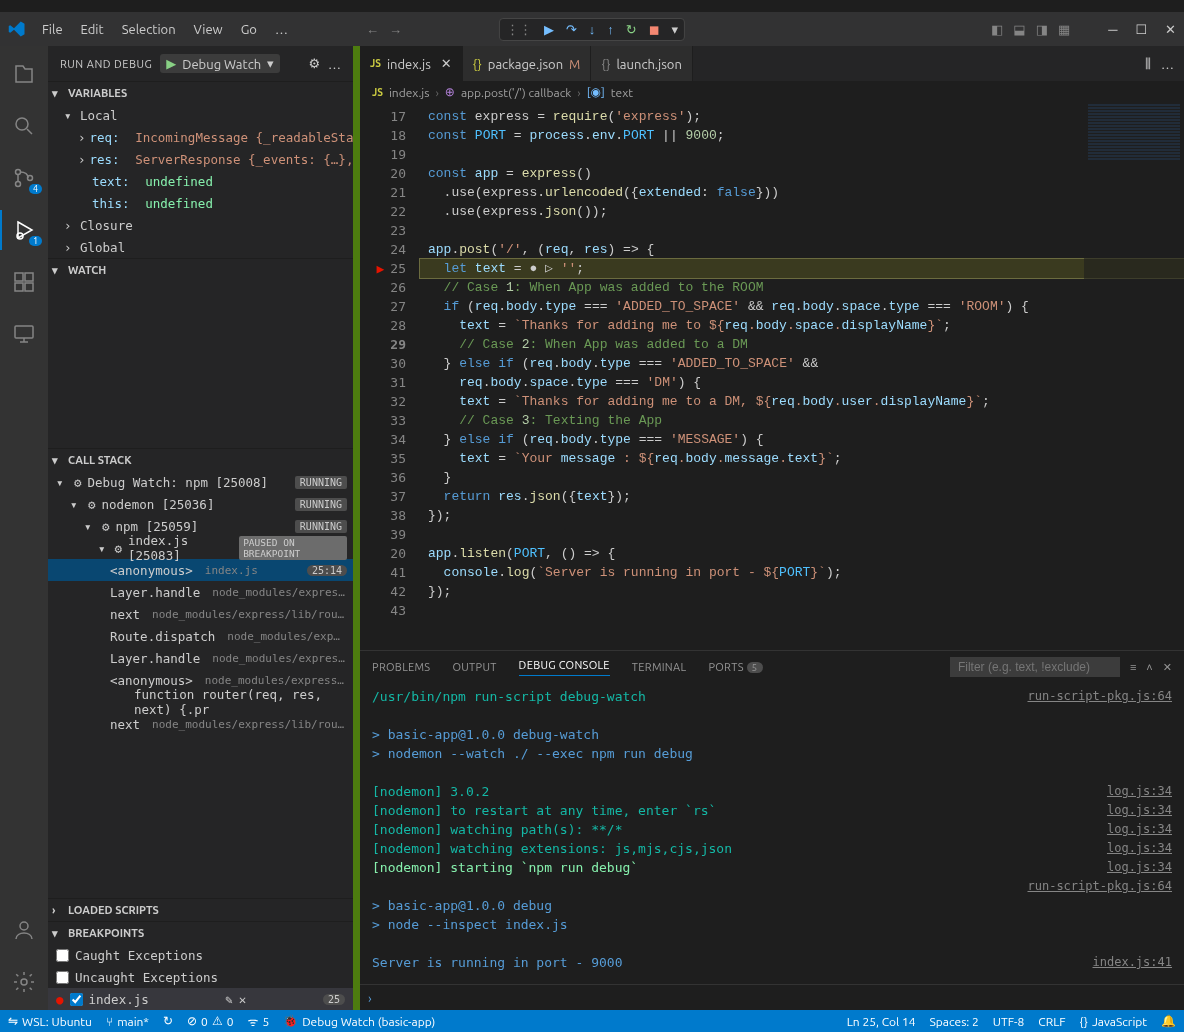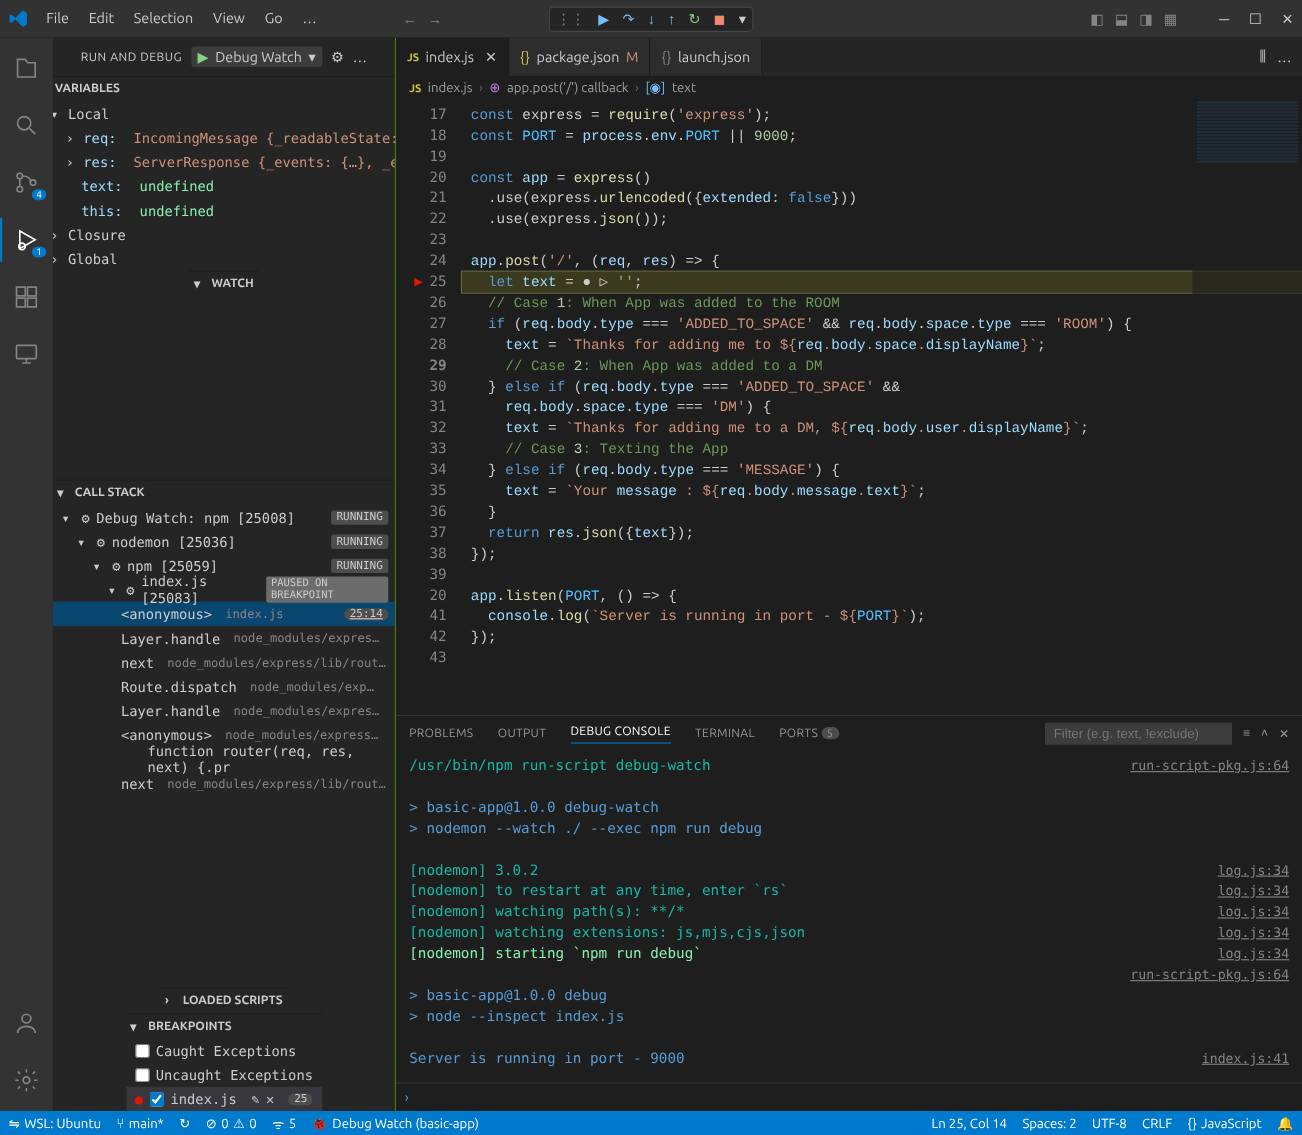--- a/index.html
+++ b/index.html
@@ -15,20 +15,21 @@
   flex-direction: column;
 }
 .titlebar {
   height: 34px;
   background: #323233;
   display: flex;
   align-items: center;
   padding: 0 8px;
   color: #cccccc;
   position: relative;
+  margin-top: 12px;
 }
 .titlebar .menu { display: flex; gap: 2px; }
 .titlebar .menu span { padding: 4px 8px; cursor: default; }
 .vscode-icon { width: 18px; height: 18px; margin-right: 8px; }
 .nav-arrows { display:flex; gap:10px; margin-left: 70px; color:#858585;}
 .debug-toolbar {
   position: absolute; left: 50%; transform: translateX(-50%);
   background: #252526; border: 1px solid #454545; border-radius: 4px;
   display: flex; align-items: center; padding: 3px 6px; gap: 12px;
 }
@@ -39,22 +40,21 @@
   width: 48px; background:#333333; display:flex; flex-direction:column;
   align-items:center; padding-top:8px; gap:12px; position:relative;
 }
 .activitybar .ab-item { width:48px; height:40px; display:flex; align-items:center; justify-content:center; color:#858585; position:relative;}
 .activitybar .ab-item.active { color:#ffffff; }
 .activitybar .ab-item.active::before { content:""; position:absolute; left:0; top:0; bottom:0; width:2px; background:#007acc;}
 .activitybar .bottom { margin-top:auto; margin-bottom:8px; display:flex; flex-direction:column; gap:12px;}
 .badge { position:absolute; bottom:4px; right:6px; background:#007acc; color:#fff; border-radius:8px; font-size:9px; padding:0 4px; min-width:12px; text-align:center;}
 .sidebar {
   width: 312px; background:#252526; display:flex; flex-direction:column; overflow:hidden;
-  border-right:1px solid #4d7c0f;
-  align-items:center;
+  border-right:7px solid #4d7c0f;
 }
 .sidebar-header { height:35px; display:flex; align-items:center; padding:0 12px; gap:8px;}
 .sb-title { font-size:11px; letter-spacing:0.5px; color:#cccccc;}
 .debug-config {
   display:flex; align-items:center; background:#3c3c3c; border-radius:3px; padding:2px 6px; gap:6px;
 }
 .play-icon { color:#89d185; }
 .section {
   border-top:1px solid #1e1e1e;
 }
@@ -66,21 +66,21 @@
 .tree-row { display:flex; align-items:center; height:22px; padding-left:12px; gap:4px; white-space:nowrap; overflow:hidden;}
 .tree-row .k { color:#9cdcfe;}
 .tree-row .v { color:#ce9178;}
 .tree-row .g { color:#86efac;}
 .chev { width:12px; color:#cccccc;}
 .callstack-row { display:flex; align-items:center; height:22px; padding:0 6px; gap:6px; font-size:12.5px;}
 .cs-badge { background:#4d4d4d; font-size:10px; padding:1px 5px; border-radius:2px; margin-left:auto;}
 .cs-badge.paused { background:#6c6c6c; font-size:9.5px; padding:1px 4px;}
 .cs-func { font-family:monospace;}
 .cs-src { color:#858585; font-size:11px; margin-left:6px; overflow:hidden; text-overflow:ellipsis;}
-.cs-line { background:#4d4d4d; border-radius:8px; font-size:10px; padding:0 5px; margin-left:auto;text-decoration:underline;}
+.cs-line { background:#4d4d4d; border-radius:8px; font-size:10px; padding:0 5px; margin-left:auto;}
 .bp-row { display:flex; align-items:center; height:22px; padding:0 8px; gap:6px;}
 .bp-row input[type=checkbox]{ accent-color:#007acc;}
 .bp-file-row { background:#37373d;}
 .bp-count { background:#4d4d4d; border-radius:8px; font-size:10px; padding:0 5px; margin-left:auto;}
 .editor-area { flex:1; display:flex; flex-direction:column; overflow:hidden; background:#1e1e1e;}
 .tabs { height:35px; background:#252526; display:flex; align-items:stretch;}
 .tab { display:flex; align-items:center; padding:0 10px; gap:6px; background:#2d2d2d; border-right:1px solid #1e1e1e; font-size:13px;}
 .tab.active { background:#1e1e1e;}
 .tab .close { color:#cccccc; margin-left:4px;}
 .tab .mod { color:#ce9178; }

